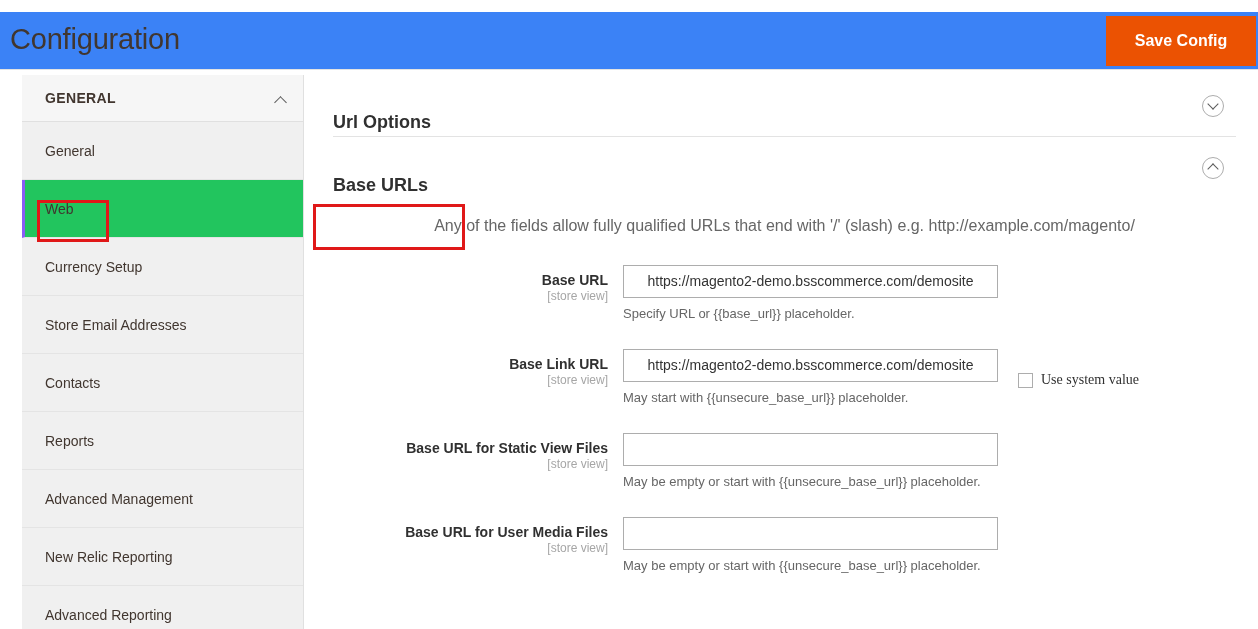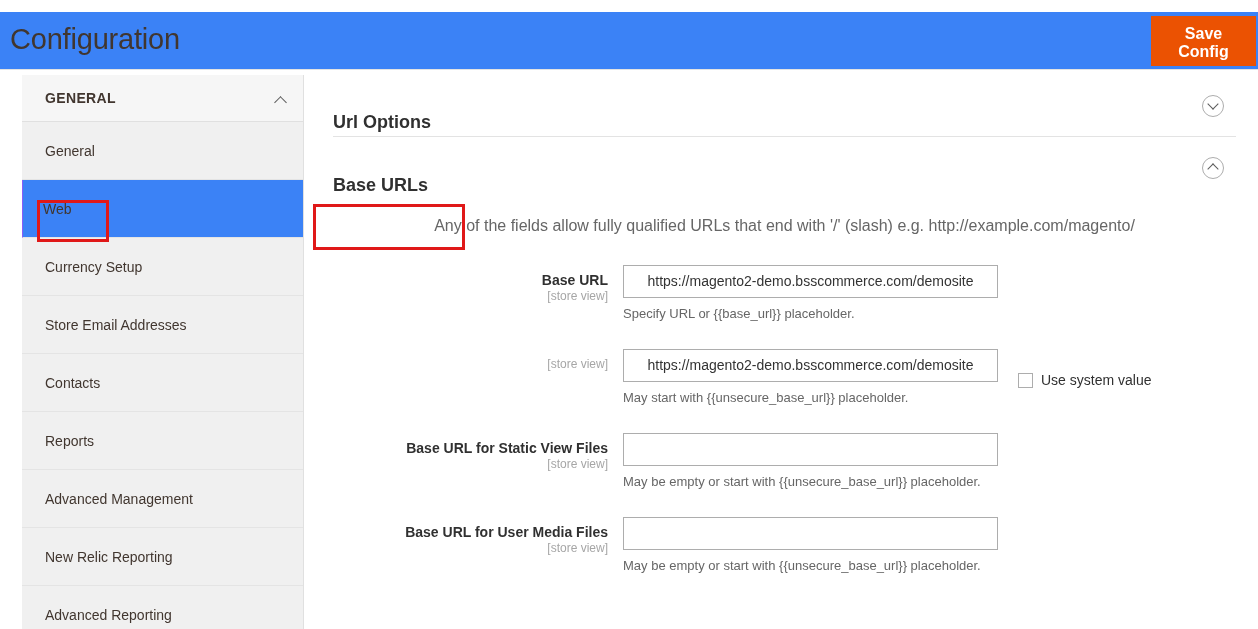--- a/index.html
+++ b/index.html
@@ -19,29 +19,29 @@
     border-bottom: 1px solid #e3e3e3;
   }
   .page-title {
     position: absolute; left: 10px; top: 11px;
     font-size: 29px; font-weight: 400;
     color: #41362f; letter-spacing: -0.2px;
     white-space: nowrap;
   }
   .save-config-btn {
     position: absolute; right: 2px; top: 4px;
-    width: 105px; height: 50px;
+    width: 150px; height: 50px;
     background: #eb5202;
     border: 1px solid #eb5202;
     border-radius: 0;
     color: #ffffff;
     font-size: 16px; font-weight: 700;
     font-family: "Liberation Sans", sans-serif;
     cursor: pointer;
-    padding: 8px;
+    padding: 1px;
   }
 
   
   .sidebar {
     position: absolute; left: 22px; top: 75px;
     width: 282px;
     background: #f0f0f0;
     border-right: 1px solid #e0e0e0;
     border-bottom: 1px solid #e0e0e0;
   }
@@ -76,22 +76,22 @@
     display: flex; align-items: center;
     padding-left: 23px;
     border-bottom: 1px solid #e4e4e4;
     font-size: 14px;
     color: #41362f;
     background: #f0f0f0;
     cursor: pointer;
   }
   .sidebar-item:last-child { border-bottom: none; }
   .sidebar-item.active {
-    background: #3b82f6;
-    border-left: 1px solid #8b5cf6;
+    background: #22c55e;
+    border-left: 3px solid #8b5cf6;
     padding-left: 20px;
   }
 
   
   .content {
     position: absolute; left: 333px; top: 75px;
     width: 903px;
   }
   .section-row {
     position: relative;
@@ -172,21 +172,21 @@
     padding-top: 7px;
     cursor: pointer;
   }
   .system-value .box {
     width: 15px; height: 15px;
     border: 1px solid #adadad;
     background: #fff;
     margin-right: 8px;
   }
   .system-value .lbl {
-    font-size: 14px; color: #303030;
+    font-size: 14px; color: #303030; font-family: Liberation Serif, serif;
   }
 
   
   .anno {
     position: absolute;
     border: 3px solid #e01818;
     background: transparent;
     pointer-events: none;
     z-index: 40;
   }
@@ -259,20 +259,21 @@
   <div id="field-rows">
       <div class="form-row">
         <div class="field-label-col">
           <div class="field-label">Base URL</div>
           <div class="field-scope">[store view]</div>
         </div>
         <div class="field-input-col"><input type="text" class="field-input" value="https://magento2-demo.bsscommerce.com/demosite" style=""><div class="field-note">Specify URL or {{base_url}} placeholder.</div></div>
       </div>
       <div class="form-row">
         <div class="field-label-col">
+          <div class="field-label">Base Link URL</div>
           <div class="field-scope">[store view]</div>
         </div>
         <div class="field-input-col"><input type="text" class="field-input" value="https://magento2-demo.bsscommerce.com/demosite" style=""><div class="field-note">May start with {{unsecure_base_url}} placeholder.</div></div>
         <div class="system-value">
           <span class="box"></span>
           <span class="lbl">Use system value</span>
         </div>
       </div>
       <div class="form-row">
         <div class="field-label-col">

